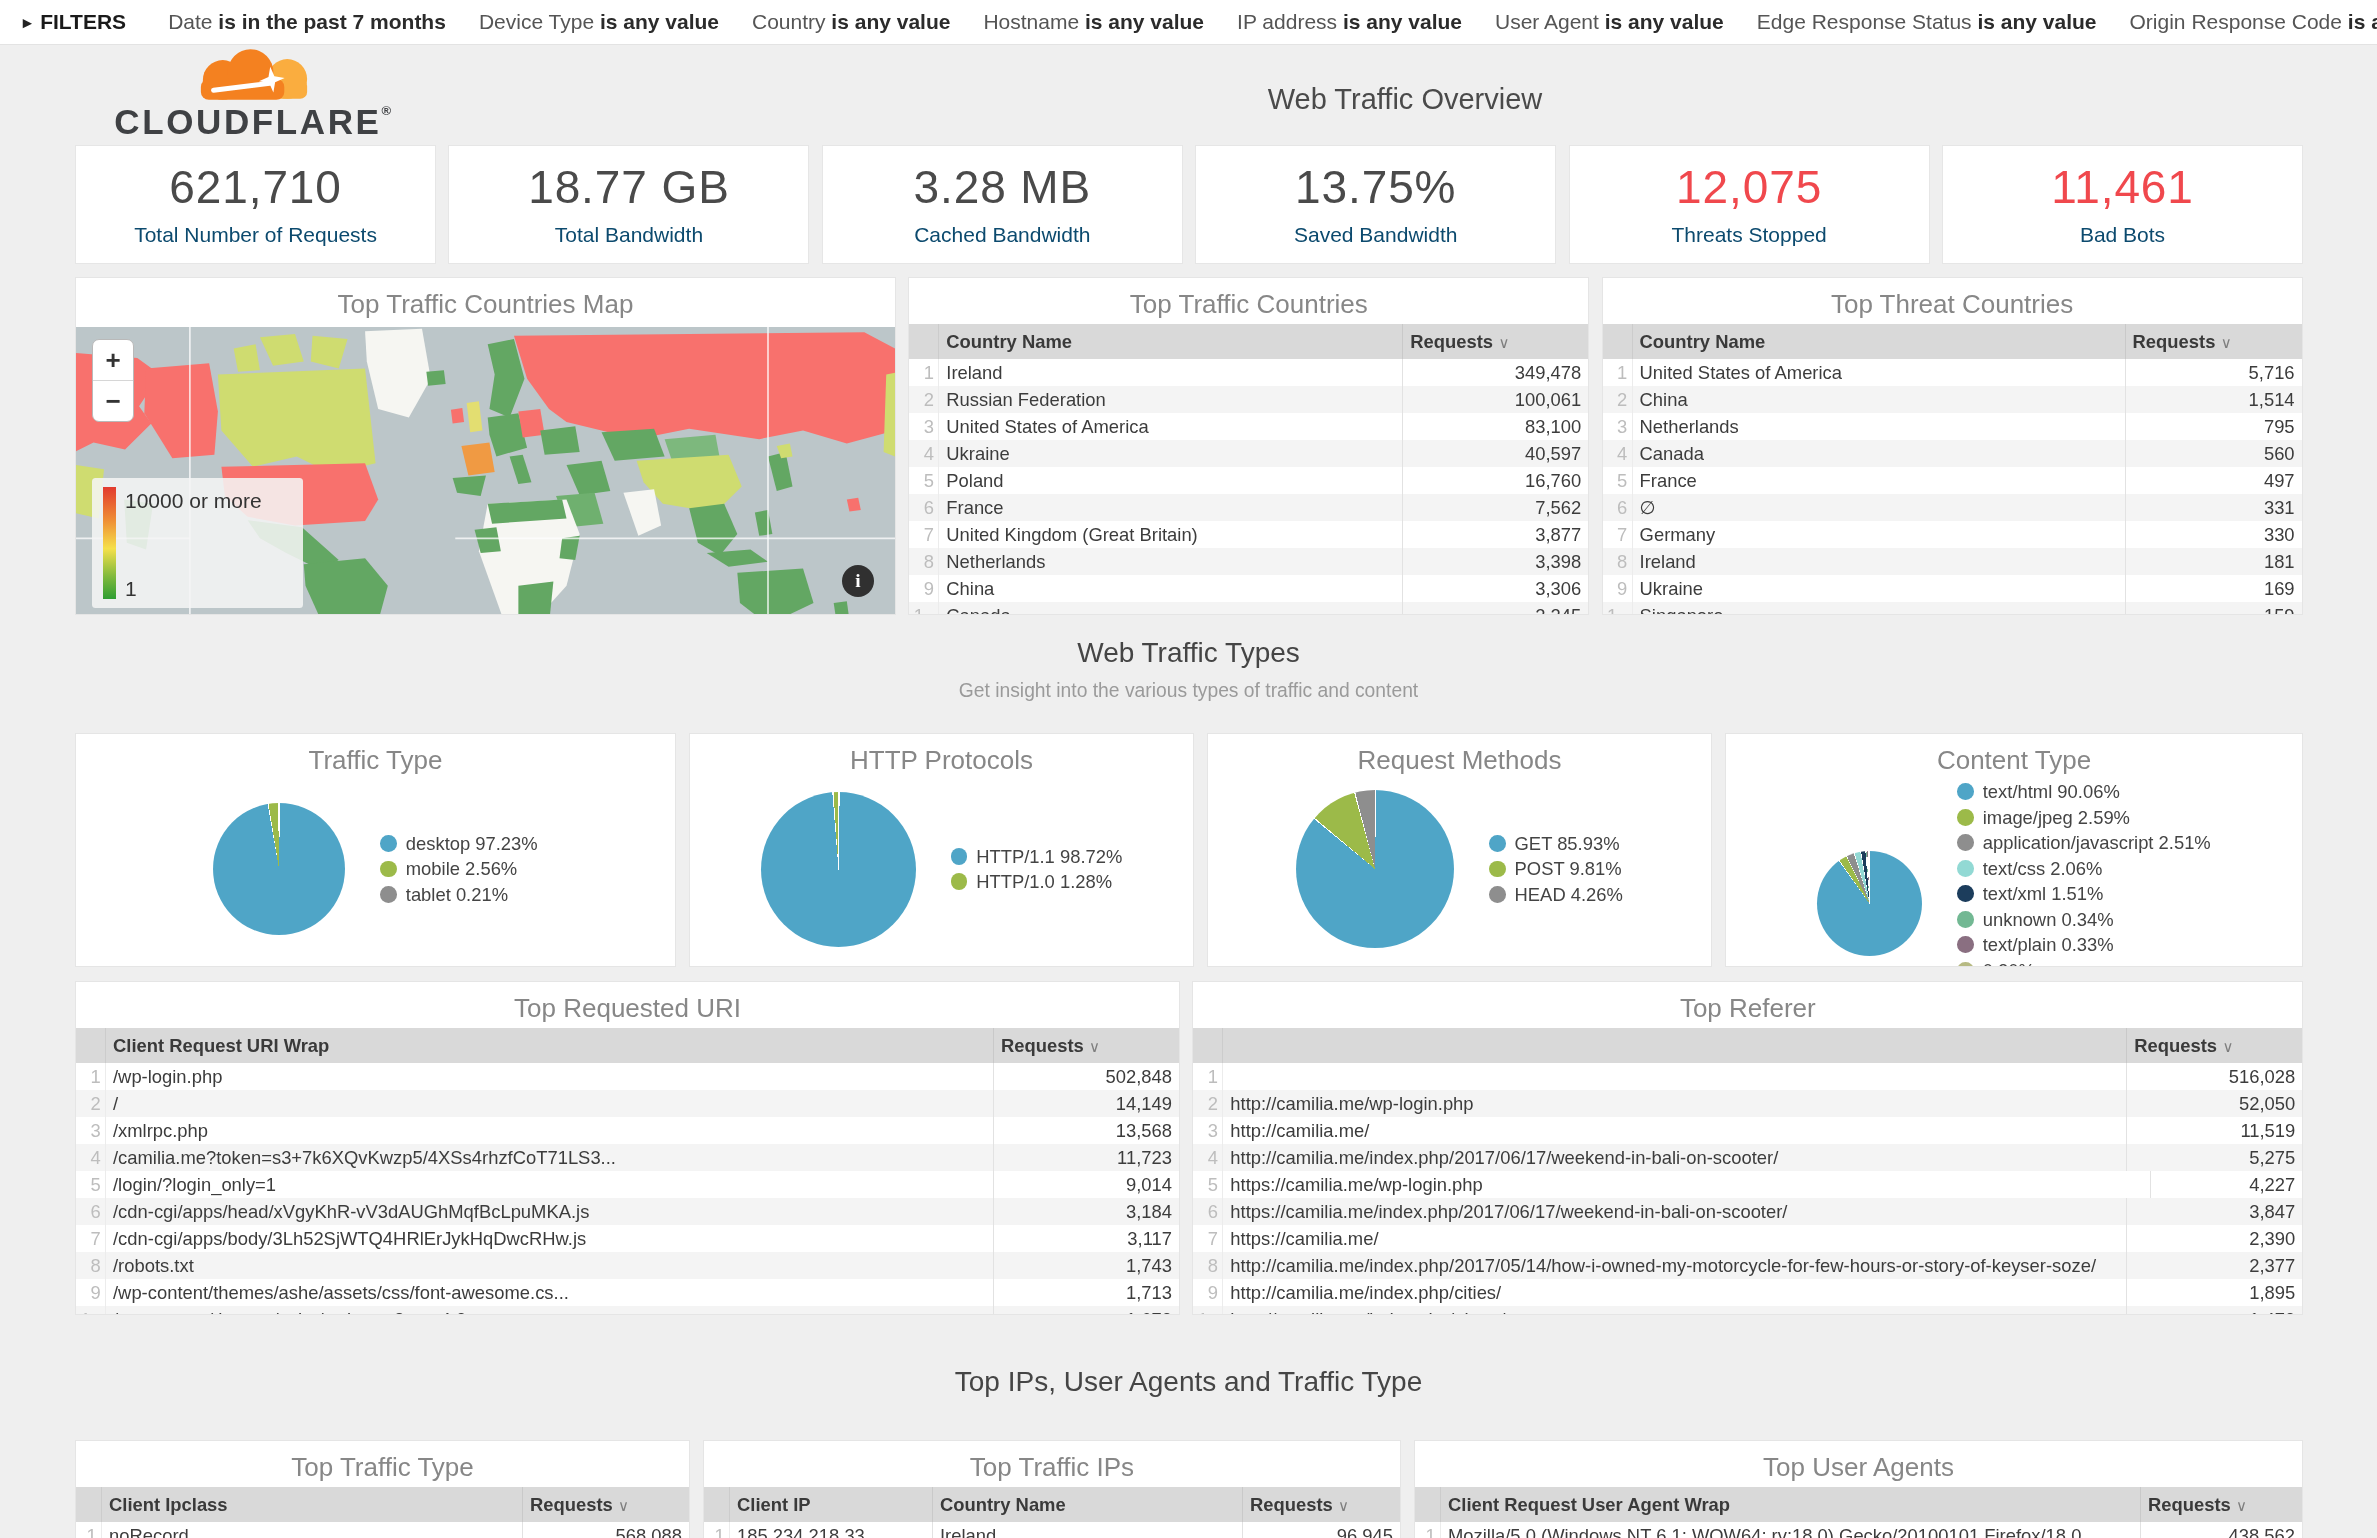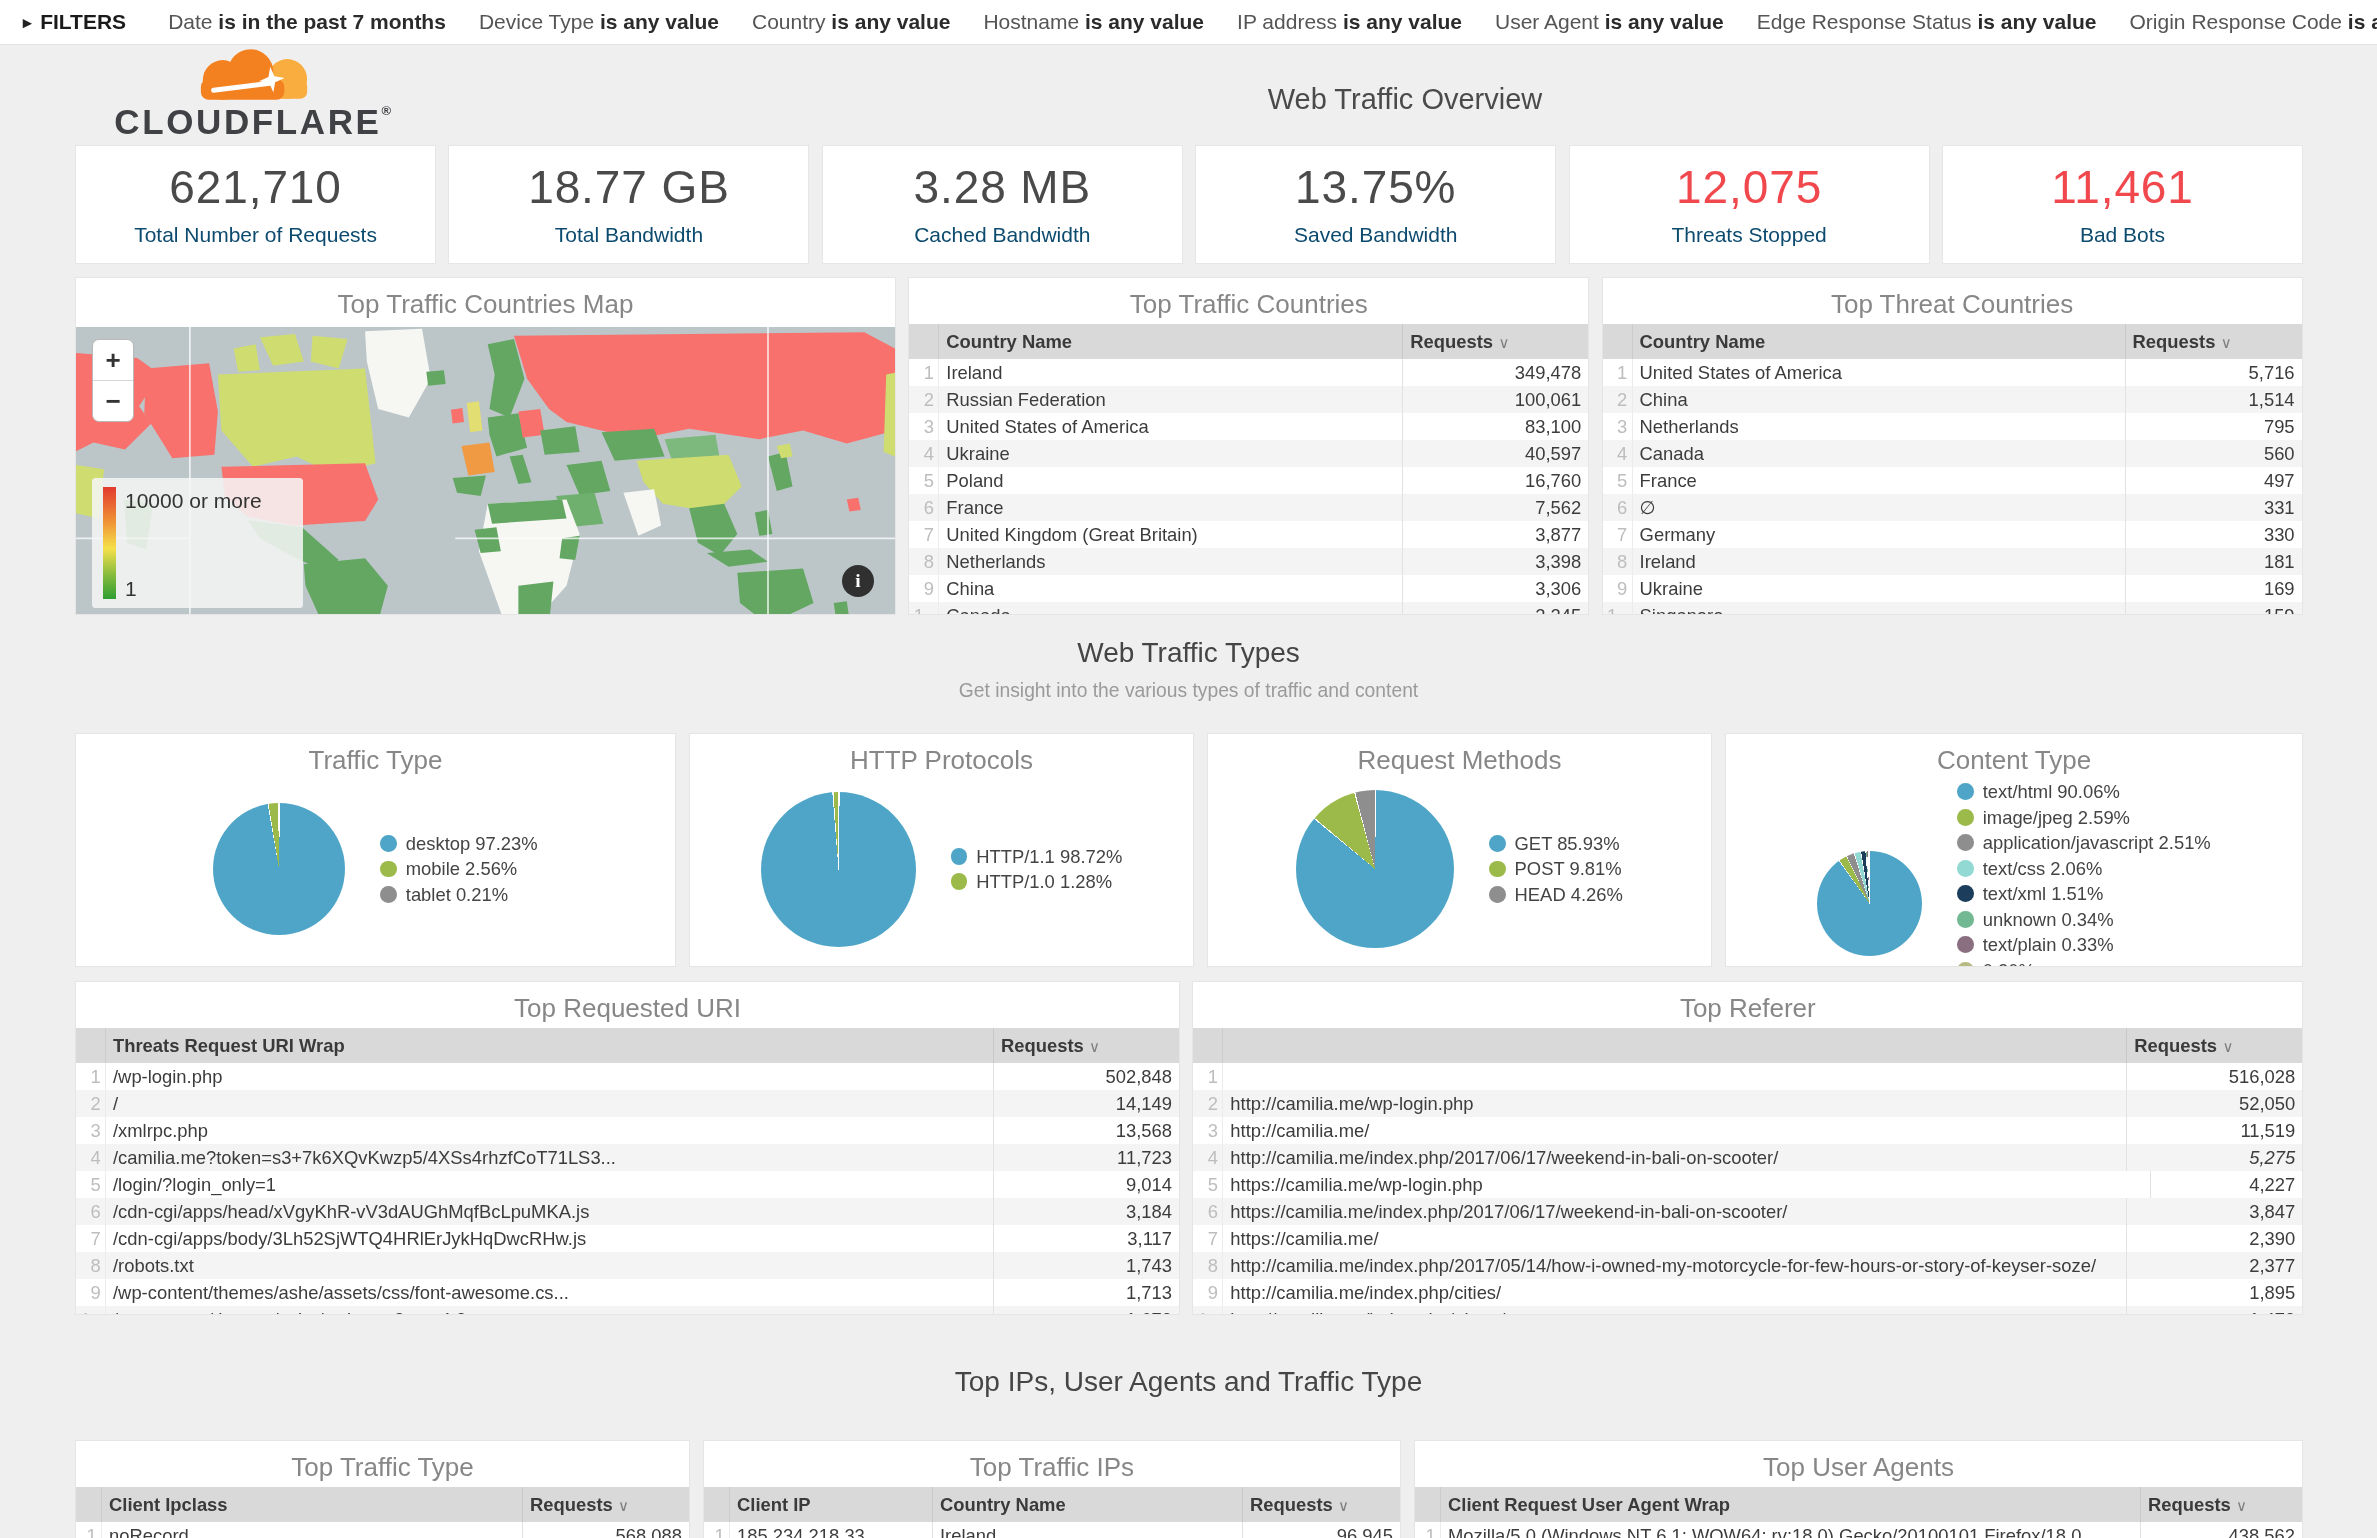--- a/index.html
+++ b/index.html
@@ -472,21 +472,21 @@
       </div>
     </div>
   </div>
 
   <div class="row3">
     <div class="panel">
       <div class="ptitle">Top Requested URI</div>
       <div class="table">
           <div class="trow head">
             <div class="td num" style="width: 30px;"></div>
-            <div class="td name" style="flex: 1 1 0%;">Threats Request URI Wrap</div>
+            <div class="td name" style="flex: 1 1 0%;">Client Request URI Wrap</div>
             <div class="td val" style="width: 186px;">Requests<span class="sortcaret">∨</span></div>
           </div>
           <div class="trow odd">
             <div class="td num" style="width: 30px;">1</div>
             <div class="td name" title="/wp-login.php" style="flex: 1 1 0%;">/wp-login.php</div>
             <div class="td val" title="502,848" style="width: 186px;">502,848</div>
           </div>
           <div class="trow even">
             <div class="td num" style="width: 30px;">2</div>
             <div class="td name" title="/" style="flex: 1 1 0%;">/</div>
@@ -553,21 +553,21 @@
             <div class="td val" title="52,050" style="width: 176px;">52,050</div>
           </div>
           <div class="trow odd">
             <div class="td num" style="width: 30px;">3</div>
             <div class="td name" title="http://camilia.me/" style="flex: 1 1 0%;">http://camilia.me/</div>
             <div class="td val" title="11,519" style="width: 176px;">11,519</div>
           </div>
           <div class="trow even">
             <div class="td num" style="width: 30px;">4</div>
             <div class="td name" title="http://camilia.me/index.php/2017/06/17/weekend-in-bali-on-scooter/" style="flex: 1 1 0%;">http://camilia.me/index.php/2017/06/17/weekend-in-bali-on-scooter/</div>
-            <div class="td val" title="5,275" style="width: 176px; font-style: italic;">5,275</div>
+            <div class="td val" title="5,275" style="width: 176px;">5,275</div>
           </div>
           <div class="trow odd">
             <div class="td num" style="width: 30px;">5</div>
             <div class="td name" title="https://camilia.me/wp-login.php" style="flex: 1 1 0%;">https://camilia.me/wp-login.php</div>
             <div class="td val" title="4,227" style="width: 152px;">4,227</div>
           </div>
           <div class="trow even">
             <div class="td num" style="width: 30px;">6</div>
             <div class="td name" title="https://camilia.me/index.php/2017/06/17/weekend-in-bali-on-scooter/" style="flex: 1 1 0%;">https://camilia.me/index.php/2017/06/17/weekend-in-bali-on-scooter/</div>
             <div class="td val" title="3,847" style="width: 176px;">3,847</div>

